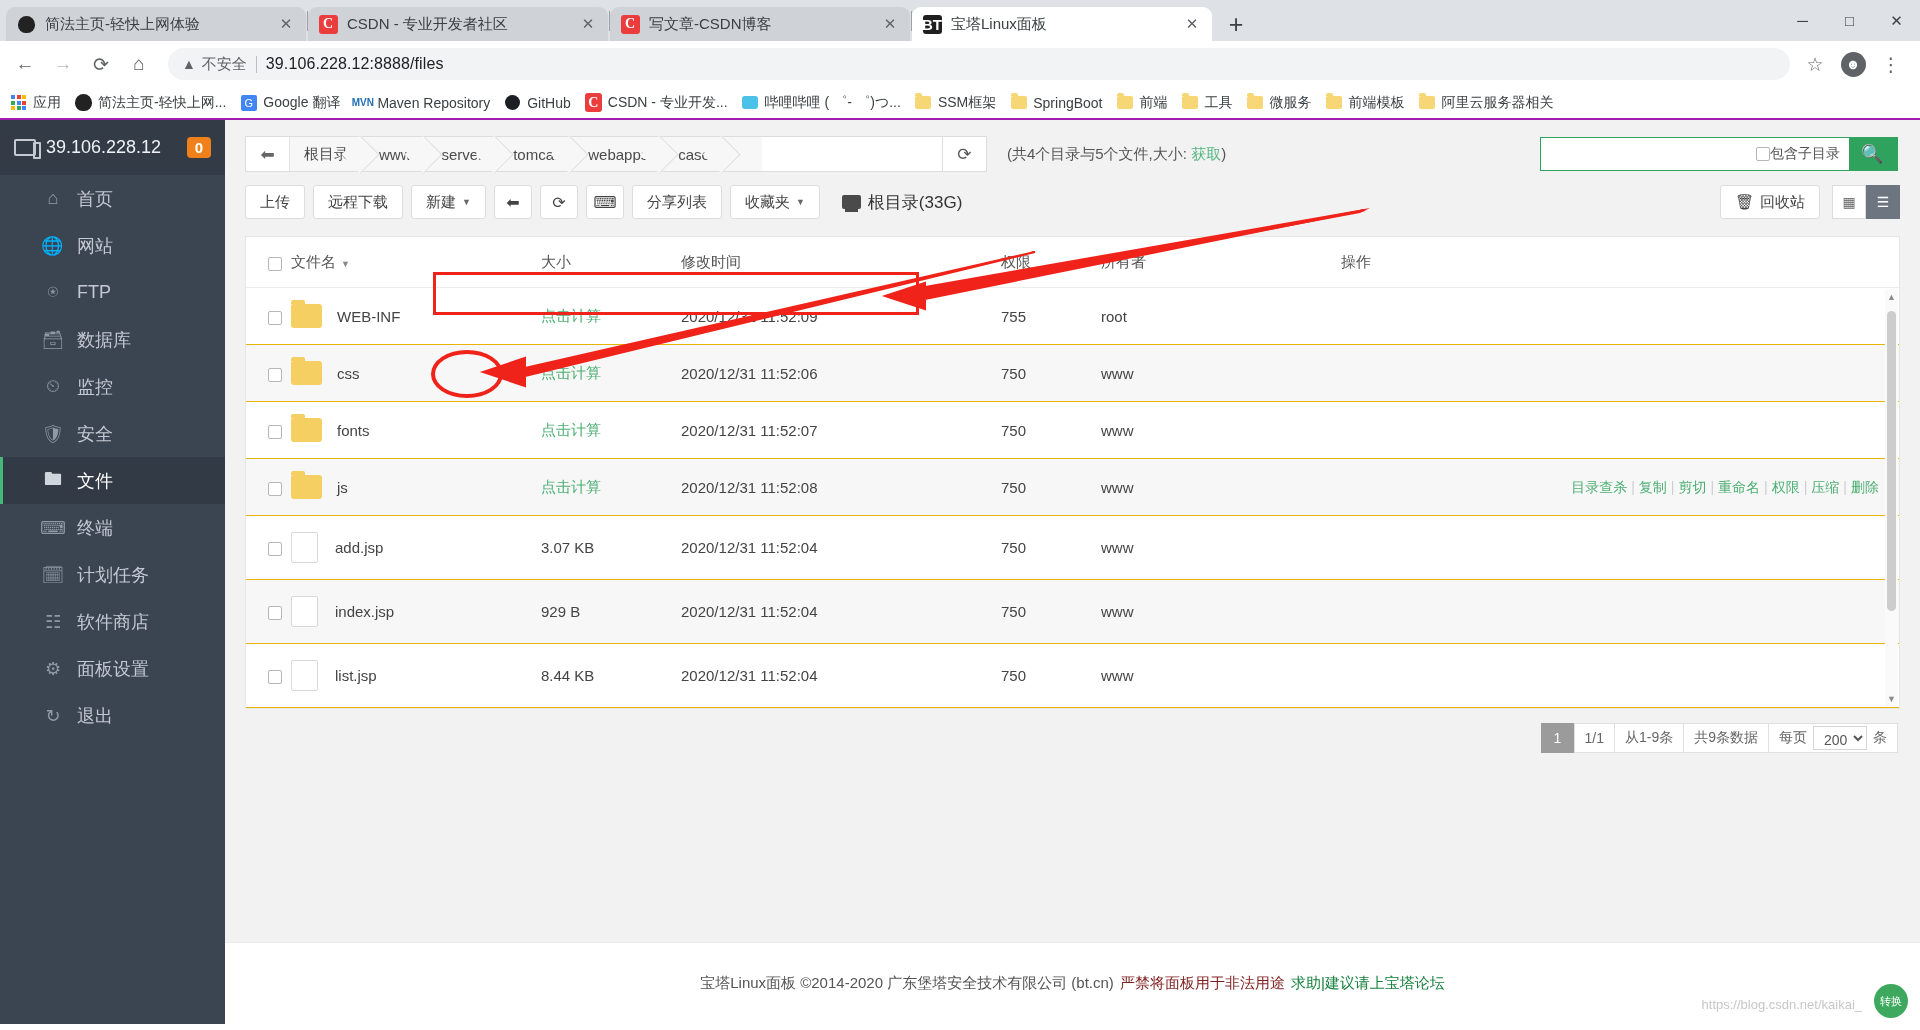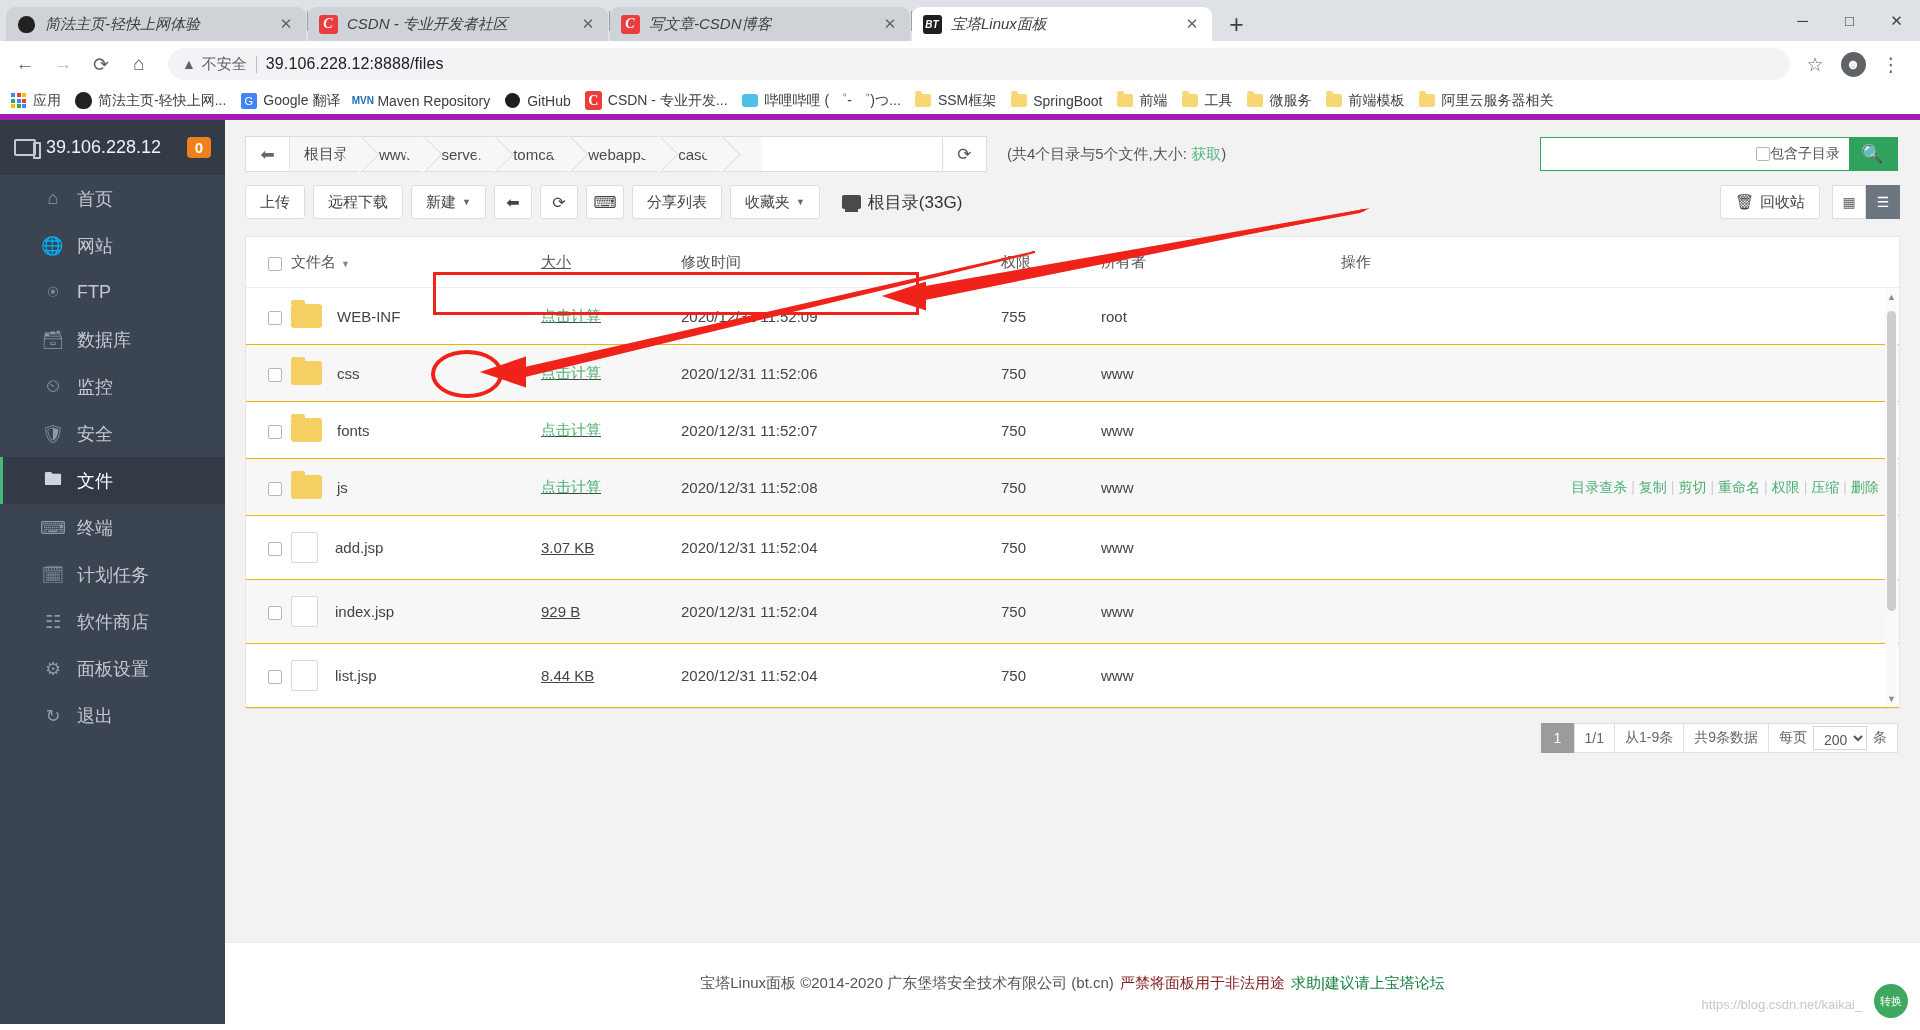--- a/index.html
+++ b/index.html
@@ -4,54 +4,54 @@
 <style>
   * { box-sizing: border-box; margin: 0; padding: 0; }
   html, body {
     width: 1920px; height: 1030px;
     font-family: "Liberation Sans", "DejaVu Sans", sans-serif;
     background: #fff; overflow: hidden;
   }
 
   
   .chrome { width: 1920px; background: #dee1e6; }
-  .tabstrip { height: 41px; display: flex; align-items: flex-end; padding-left: 6px; position: relative; font-style: italic; }
+  .tabstrip { height: 41px; display: flex; align-items: flex-end; padding-left: 6px; position: relative; }
   .tab {
     height: 34px; width: 300px; display: flex; align-items: center;
     background: #cfd3d8; border-radius: 9px 9px 0 0; margin-right: 1px;
     padding: 0 10px; position: relative; font-size: 15px; color: #3c4043;
   }
   .tab.active { background: #fff; }
   .tab-fav { width: 20px; height: 20px; flex: 0 0 20px; margin-right: 9px; display:flex; align-items:center; justify-content:center; }
   .tab-title { flex: 1 1 auto; white-space: nowrap; overflow: hidden; text-overflow: ellipsis; font-size: 15px; }
   .tab-close { width: 20px; height: 20px; flex: 0 0 20px; display:flex; align-items:center; justify-content:center; color:#5f6368; font-size:15px; }
   .tab-sep { width:1px; height:20px; background:#9aa0a6; align-self:center; }
   .newtab { width: 34px; height: 34px; display:flex; align-items:center; justify-content:center;
             font-size: 25px; color:#3c4043; font-weight:300; margin-left:6px; }
   .winctl { position:absolute; right:0; top:0; height:41px; display:flex; align-items:center; }
   .winctl div { width:47px; height:41px; display:flex; align-items:center; justify-content:center; color:#3c4043; font-size:15px; }
 
   .fav-simple { width:17px;height:17px;background:#222;border-radius:50% 50% 45% 45%; }
   .fav-csdn { width:19px;height:19px;background:#eb3d3d;border-radius:3px;color:#fff;font-size:14px;font-weight:bold;display:flex;align-items:center;justify-content:center;font-family:"Liberation Serif",serif; }
-  .fav-bt { width:19px;height:19px;background:#1f1f1f;border-radius:3px;color:#fff;font-size:10px;font-weight:bold;display:flex;align-items:center;justify-content:center; }
+  .fav-bt { width:19px;height:19px;background:#1f1f1f;border-radius:3px;color:#fff;font-size:15px;font-weight:bold;display:flex;align-items:center;justify-content:center; }
 
   .navbar { height: 46px; background:#fff; display:flex; align-items:center; padding: 0 8px; }
   .navicon { width:34px;height:34px;display:flex;align-items:center;justify-content:center;color:#5f6368;font-size:19px;margin-right:4px; }
   .navicon.dim { color:#b9bcc0; }
   .omnibox {
     flex:1 1 auto; height:32px; background:#f1f3f4; border-radius:16px;
     display:flex; align-items:center; padding:0 14px; margin:0 8px; font-size:16px; color:#202124;
   }
   .warn-tri { color:#5f6368; font-size:14px; margin-right:6px; }
   .notsecure { color:#5f6368; font-size:15px; margin-right:9px; }
   .omni-div { width:1px;height:17px;background:#bdc1c6;margin-right:9px; }
   .url { color:#202124; font-size:16px; letter-spacing:0.1px; }
   .profile-circle { width:25px;height:25px;border-radius:50%;background:#5f6368;display:flex;align-items:center;justify-content:center;color:#fff;font-size:14px; }
 
-  .bookmarks { height: 33px; background:#fff; display:flex; align-items:center; padding: 0 10px; border-bottom:6px solid #a21caf; overflow:hidden; }
+  .bookmarks { height: 33px; background:#fff; display:flex; align-items:center; padding: 0 10px; border-bottom:2px solid #a21caf; overflow:hidden; }
   .bm { display:flex; align-items:center; margin-right:14px; font-size:14px; color:#3c4043; white-space:nowrap; }
   .bm-ico { width:17px;height:17px;flex:0 0 17px;margin-right:6px;display:flex;align-items:center;justify-content:center; }
   .folder-ico { width:16px;height:13px;background:#f7d775;border-radius:2px 2px 2px 2px; position:relative; }
   .folder-ico:before { content:''; position:absolute; top:-3px; left:0; width:7px;height:3px;background:#f7d775;border-radius:2px 2px 0 0; }
   .apps-grid { display:grid; grid-template-columns:repeat(3,4px); grid-template-rows:repeat(3,4px); gap:1.5px; }
   .apps-grid i { display:block; width:4px;height:4px; }
 
   
   .app { display:flex; width:1920px; height:904px; }
 
@@ -102,21 +102,21 @@
   .viewtog div { width:34px;height:34px;background:#fff;border:1px solid #ddd;display:flex;align-items:center;justify-content:center;color:#666;font-size:14px; }
   .viewtog div.sel { background:#6d7581; color:#fff; border-color:#6d7581; }
 
   .tablecard { margin:8px 20px 0 20px; background:#fff; border:1px solid #e6e6e6; position:relative; }
   table.ft { width:100%; border-collapse:collapse; table-layout:fixed; }
   table.ft th { text-align:left; font-weight:normal; font-size:15px; color:#555; padding:16px 0 15px 0; border-bottom:1px solid #ededed; }
   table.ft td { font-size:15px; color:#444; padding:16px 0; border-bottom:1px solid #eab308; height:51px; }
   tr.hl td { background:#f7f7f7; }
   .c-chk { width:45px; padding-left:22px !important; }
   .c-name { width:250px; }
-  .c-size { width:140px;text-decoration:underline; }
+  .c-size { width:140px; }
   .c-time { width:320px; }
   .c-perm { width:100px; }
   .c-own  { width:240px; }
   .c-act  { text-align:right; padding-right:20px !important; }
   th.c-act { text-align:right; padding-right:20px !important; }
   .namecell { display:flex; align-items:center; }
   .fold { width:31px; height:24px; background:#f6cf63; border-radius:2px 3px 3px 3px; margin-right:15px; flex:0 0 31px; position:relative; }
   .fold:before { content:''; position:absolute; top:-4px; left:0; width:14px; height:4px; background:#f6cf63; border-radius:2px 2px 0 0; }
   .filei { width:27px;height:31px;background:#fff;border:1px solid #d9d9d9;border-radius:2px;margin-right:17px;flex:0 0 27px; }
   .calc { color:#4caf72; }

